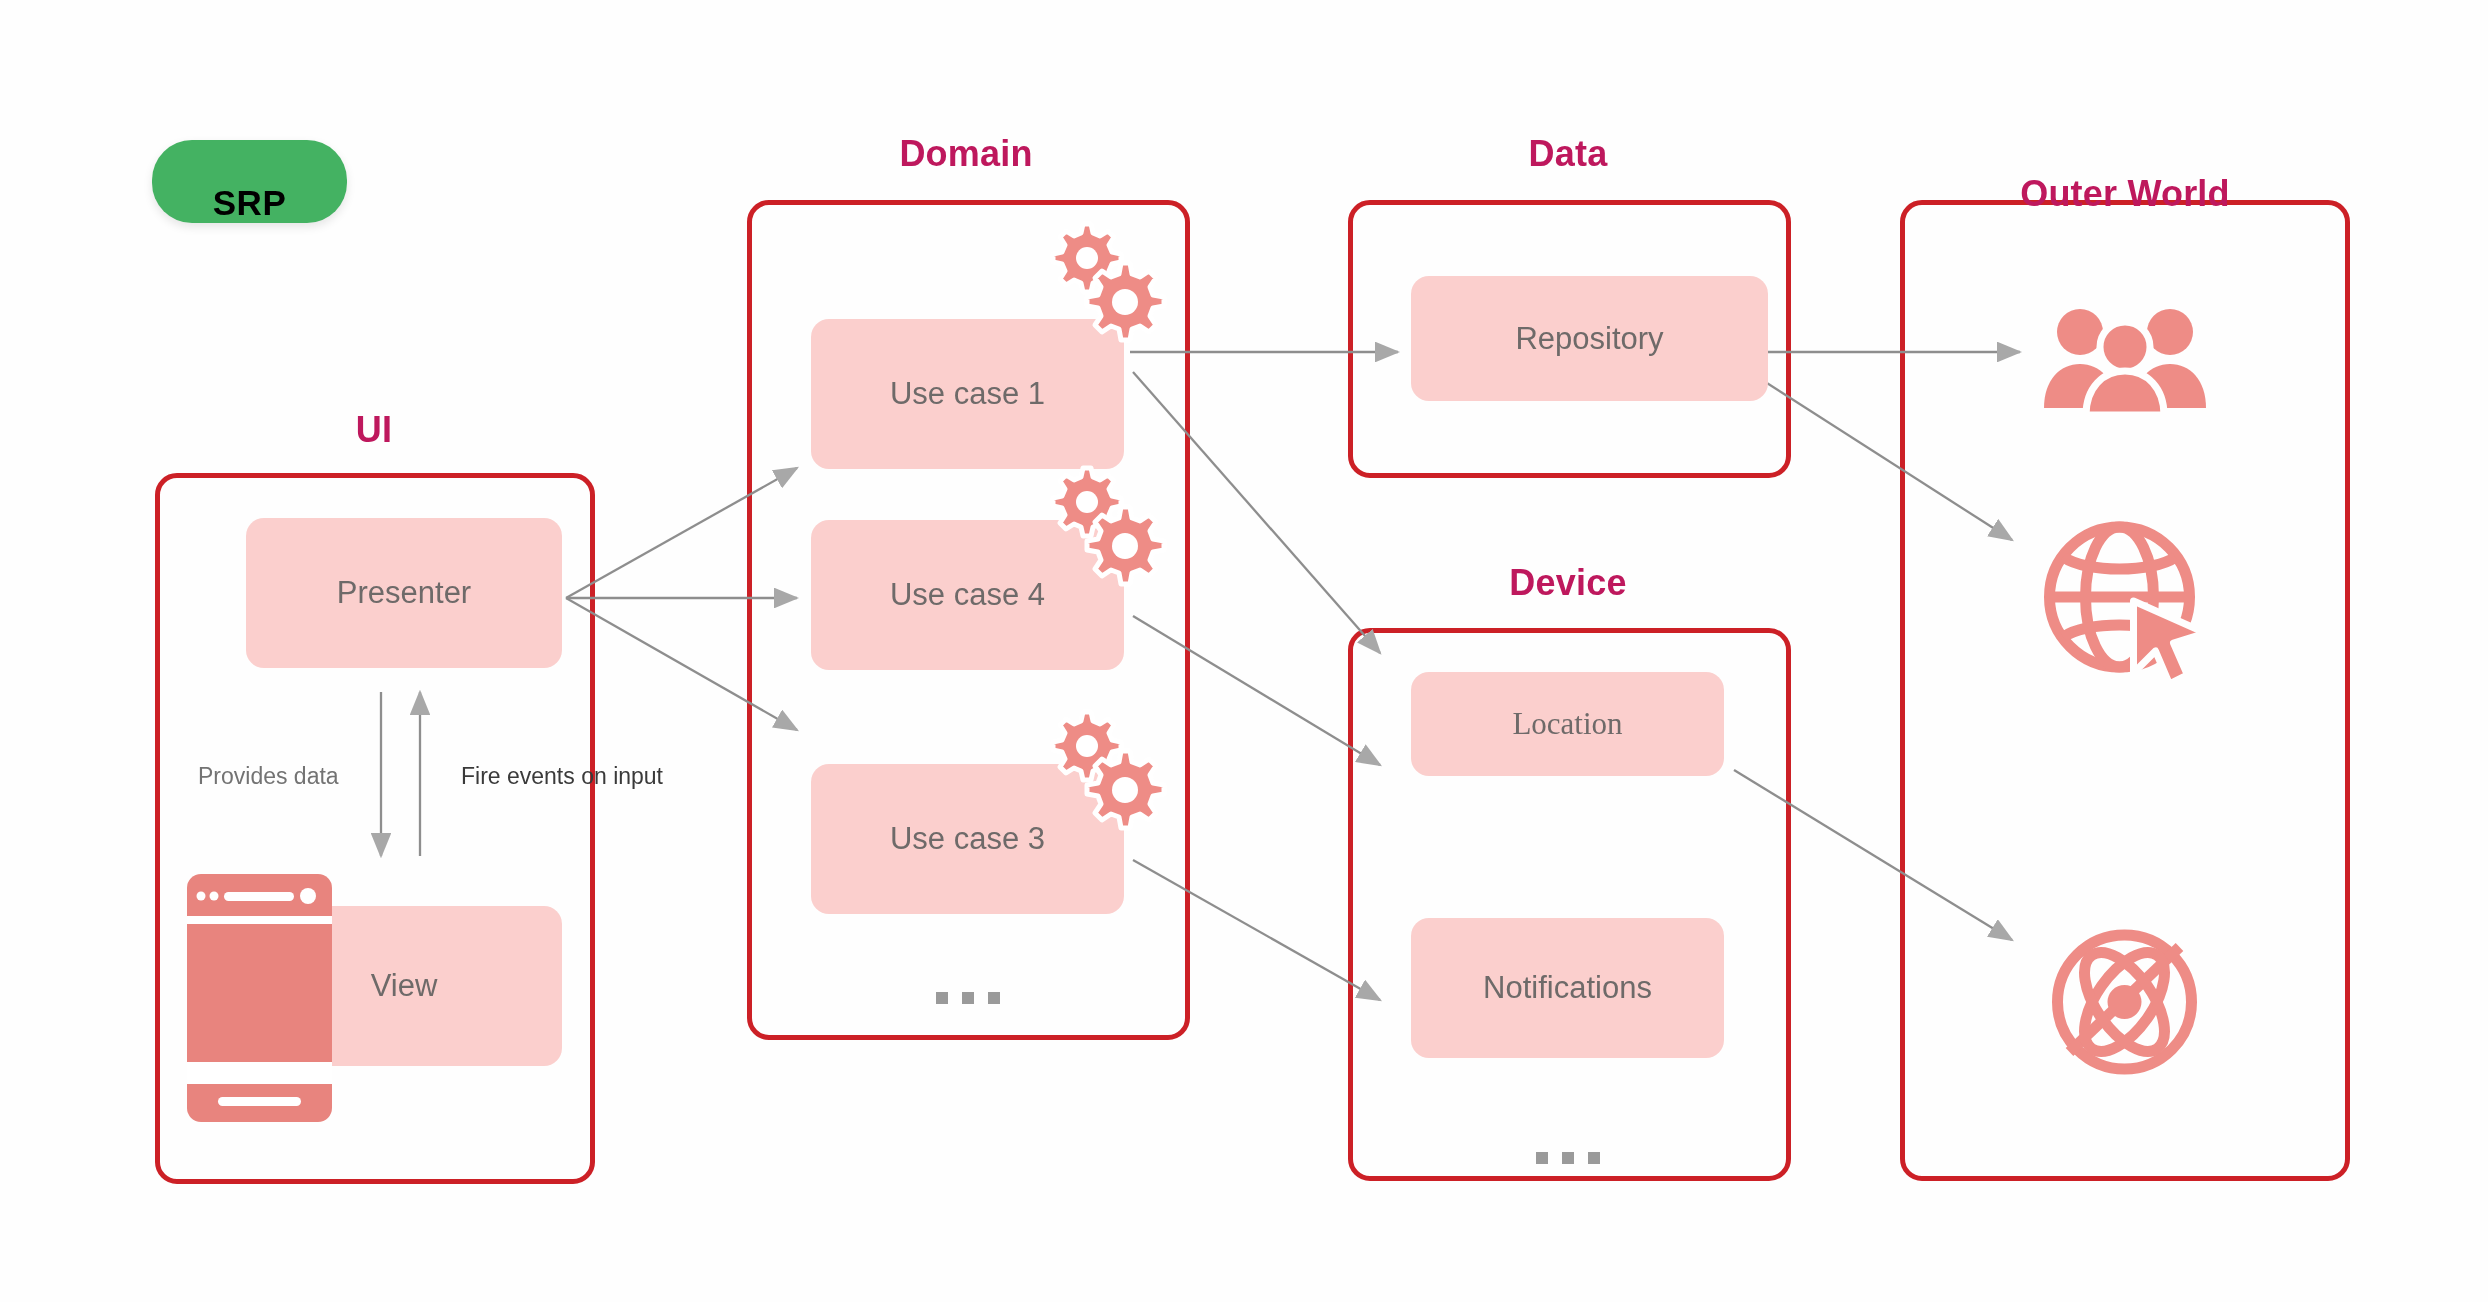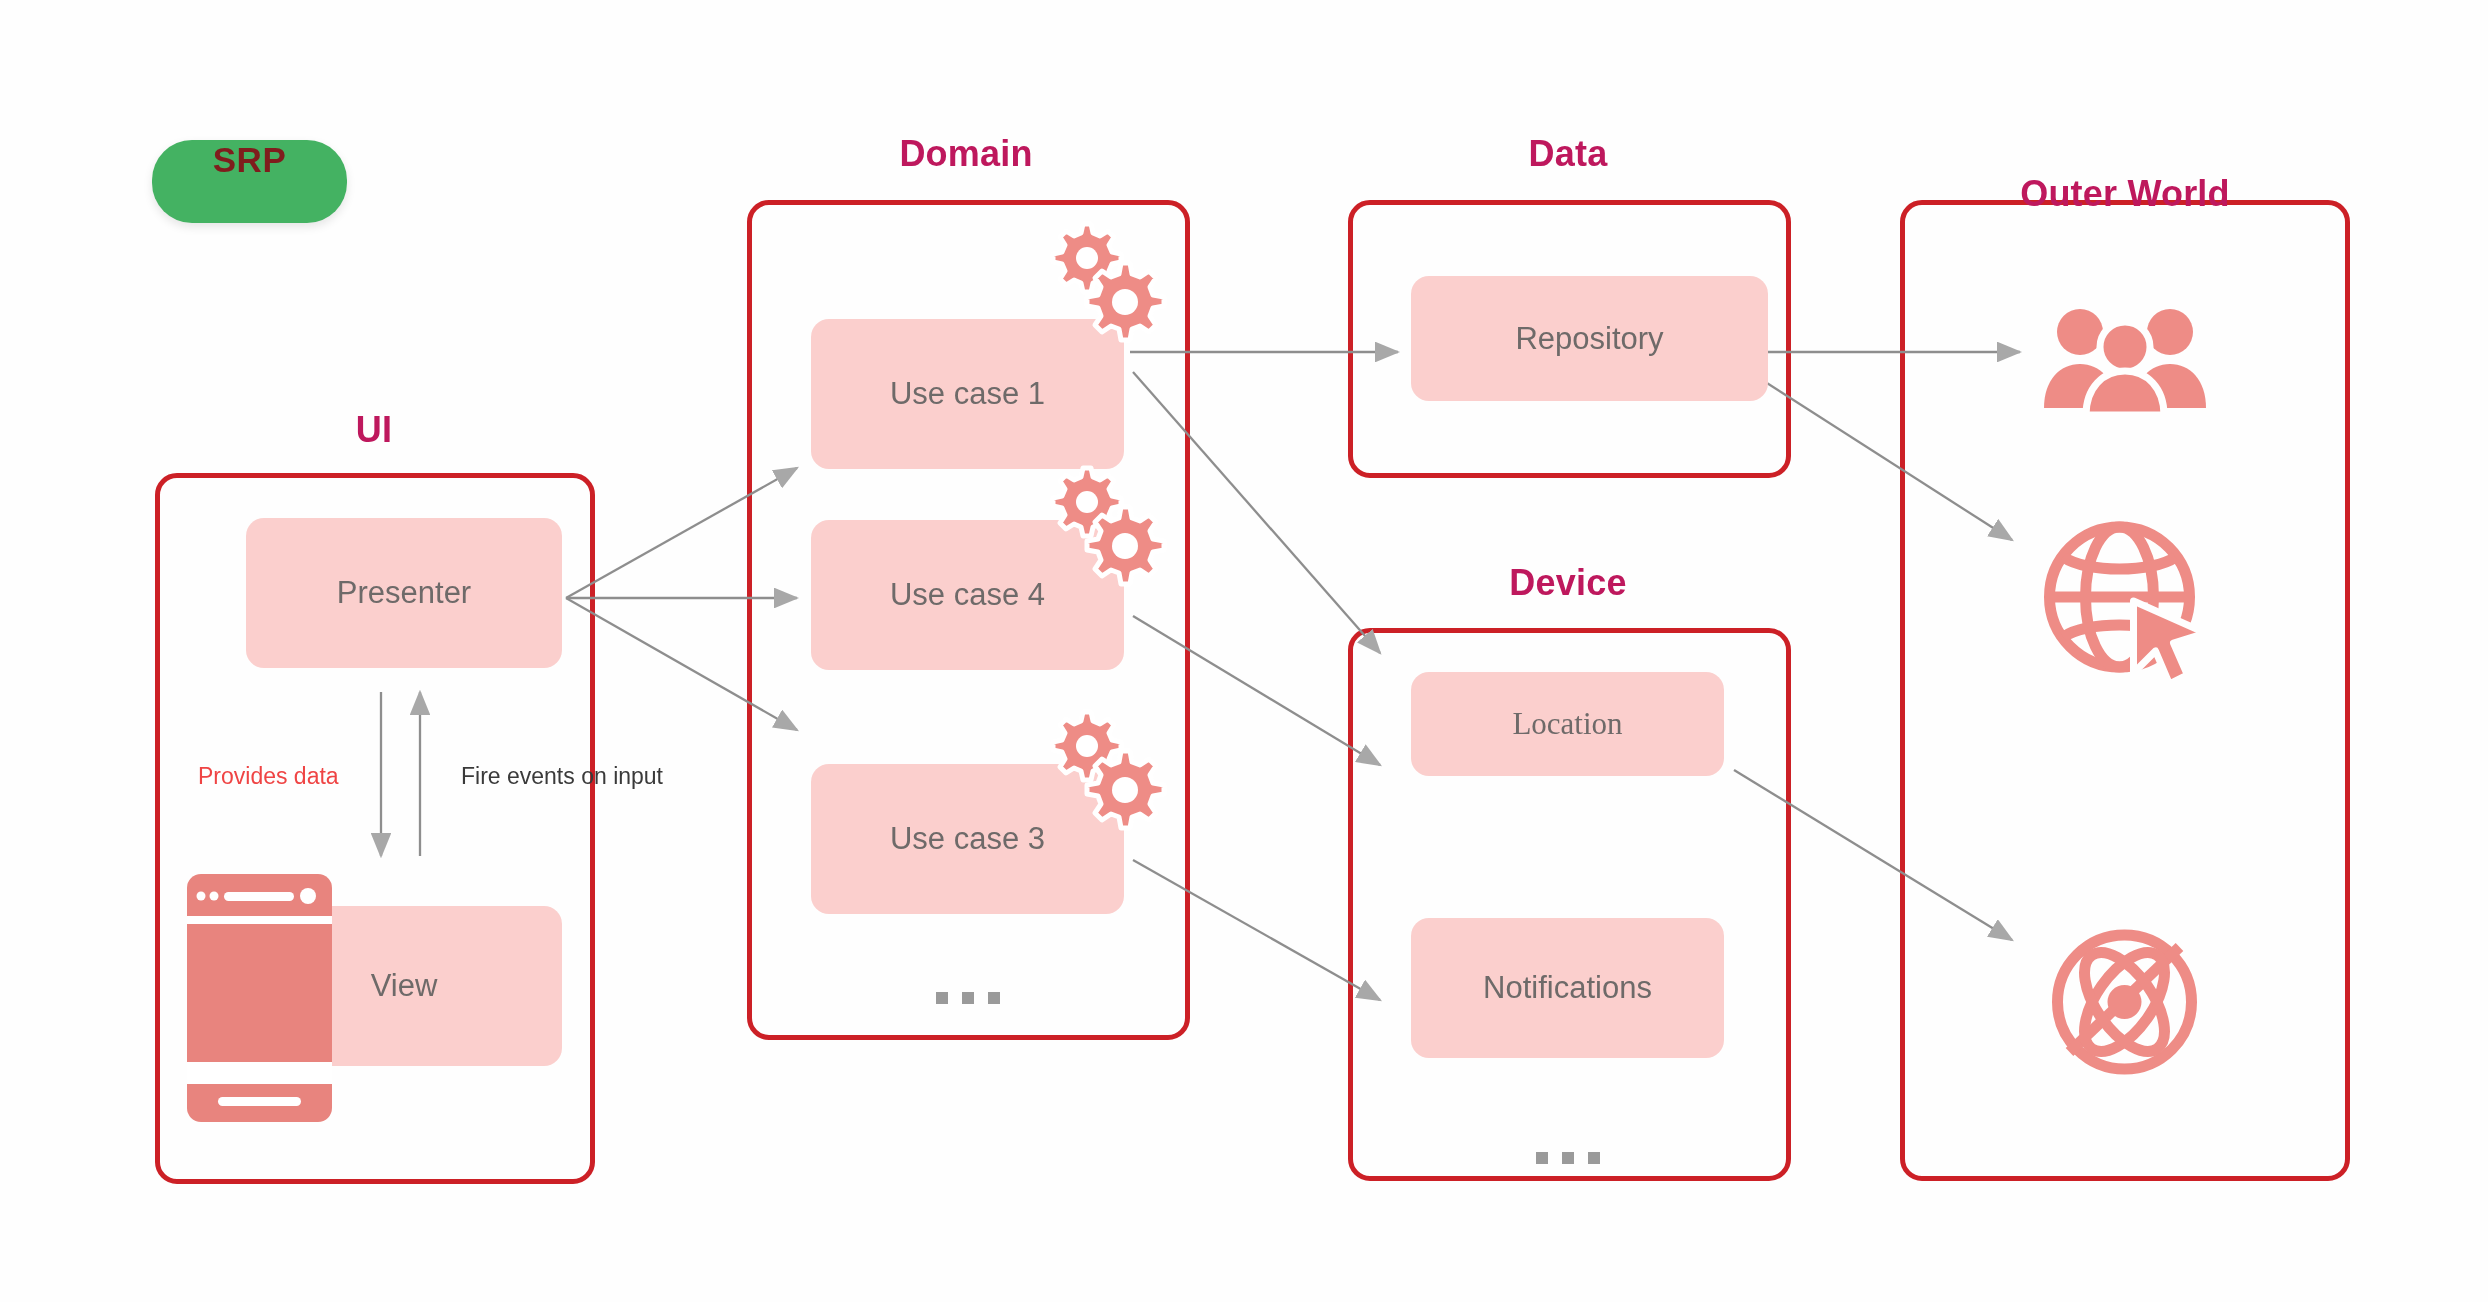--- a/index.html
+++ b/index.html
@@ -42,33 +42,33 @@
     color: #6e6a69;
     font-size: 31px;
     z-index: 4;
   }
 
   .srp-badge {
     position: absolute;
     background: #44b262;
     border-radius: 40px;
     display: flex;
-    align-items: flex-start;
+    align-items: flex-end;
     justify-content: center;
-    color: #7f1d1d;
+    color: #000000;
     font-size: 35px;
     font-weight: 700;
     letter-spacing: .5px;
     box-shadow: 0 4px 10px rgba(0,0,0,.10);
     z-index: 6;
   }
 
   .edge-label {
     position: absolute;
-    color: #ef4444;
+    color: #737373;
     font-size: 23px;
     white-space: nowrap;
     z-index: 6;
   }
   .edge-label.dark { color: #3a3a3a; }
 
   .dots {
     position: absolute;
     display: flex;
     gap: 14px;

